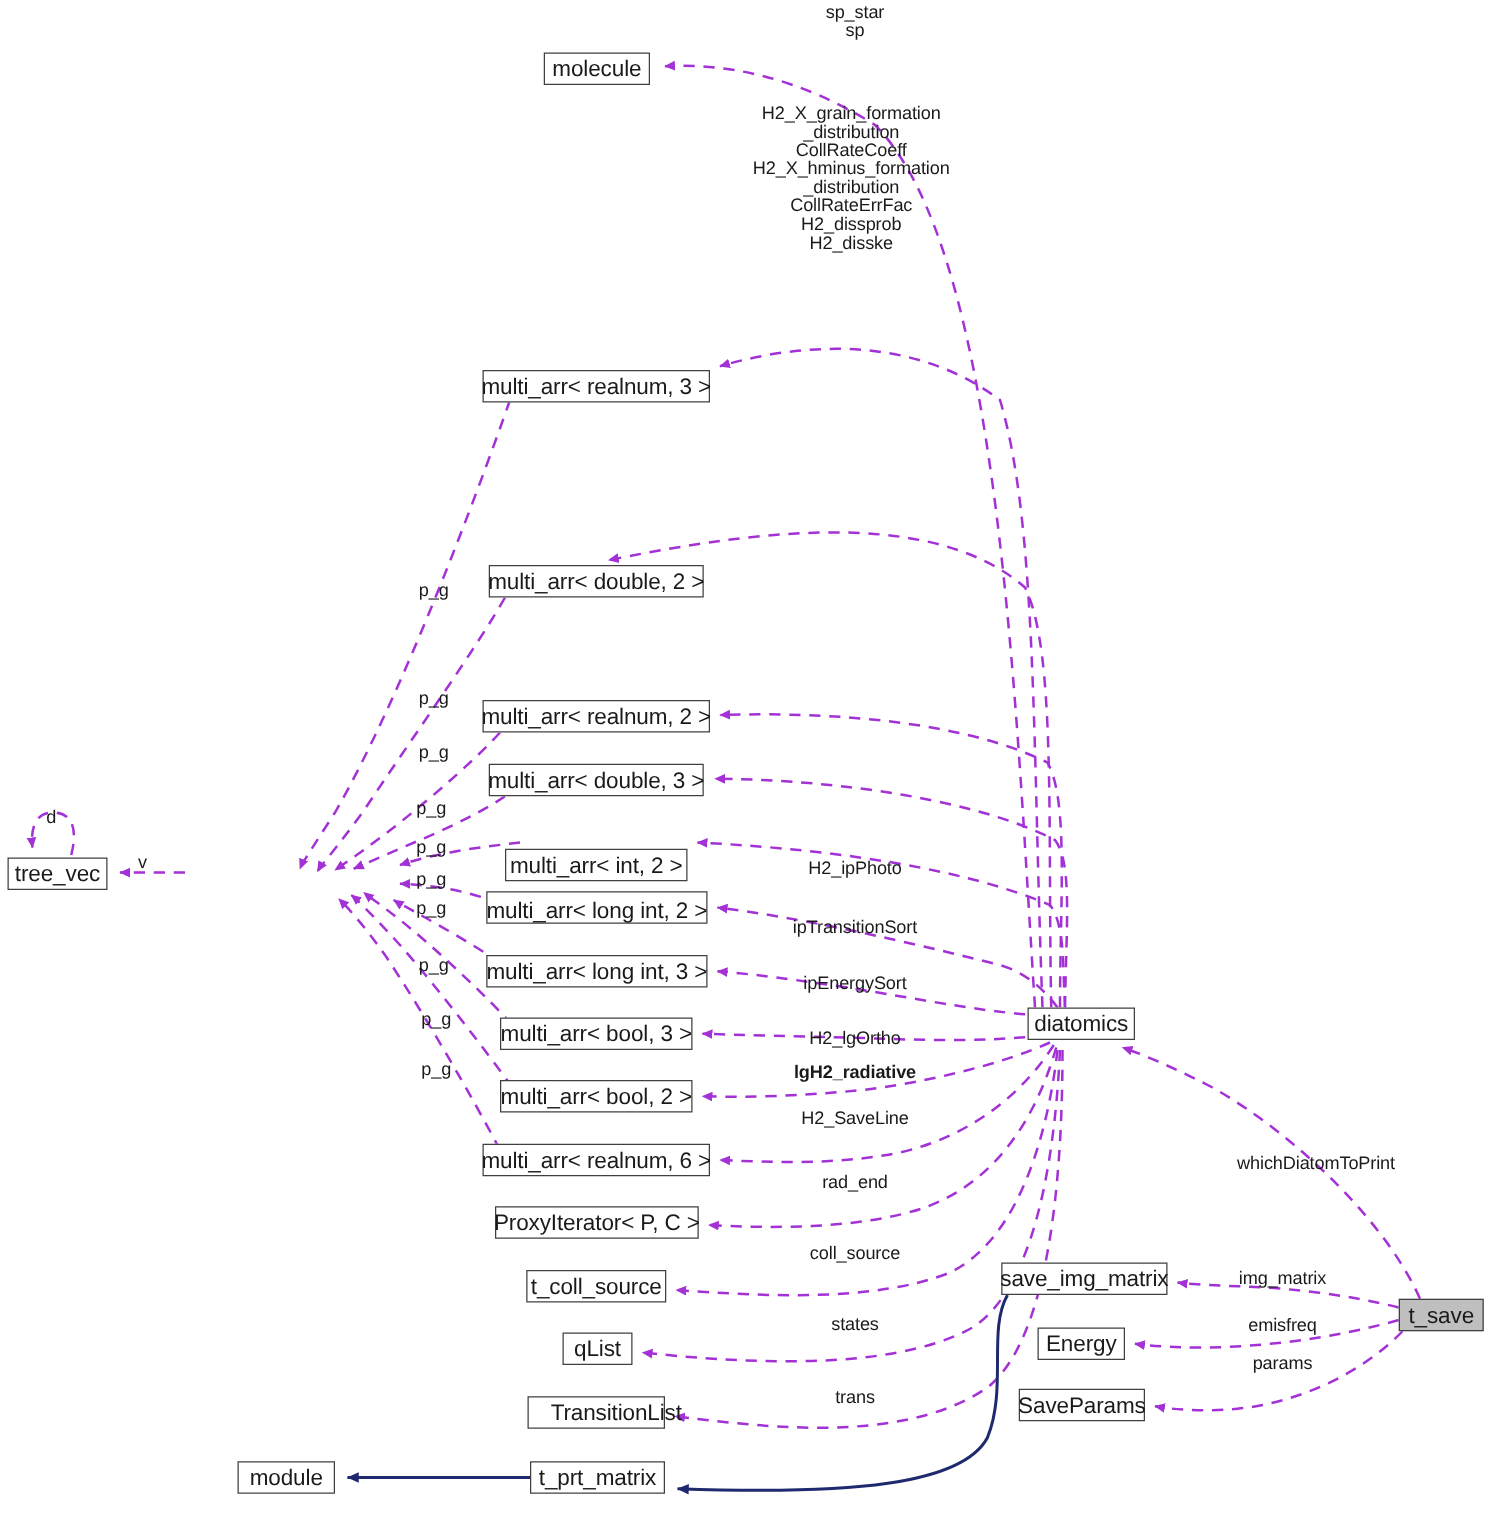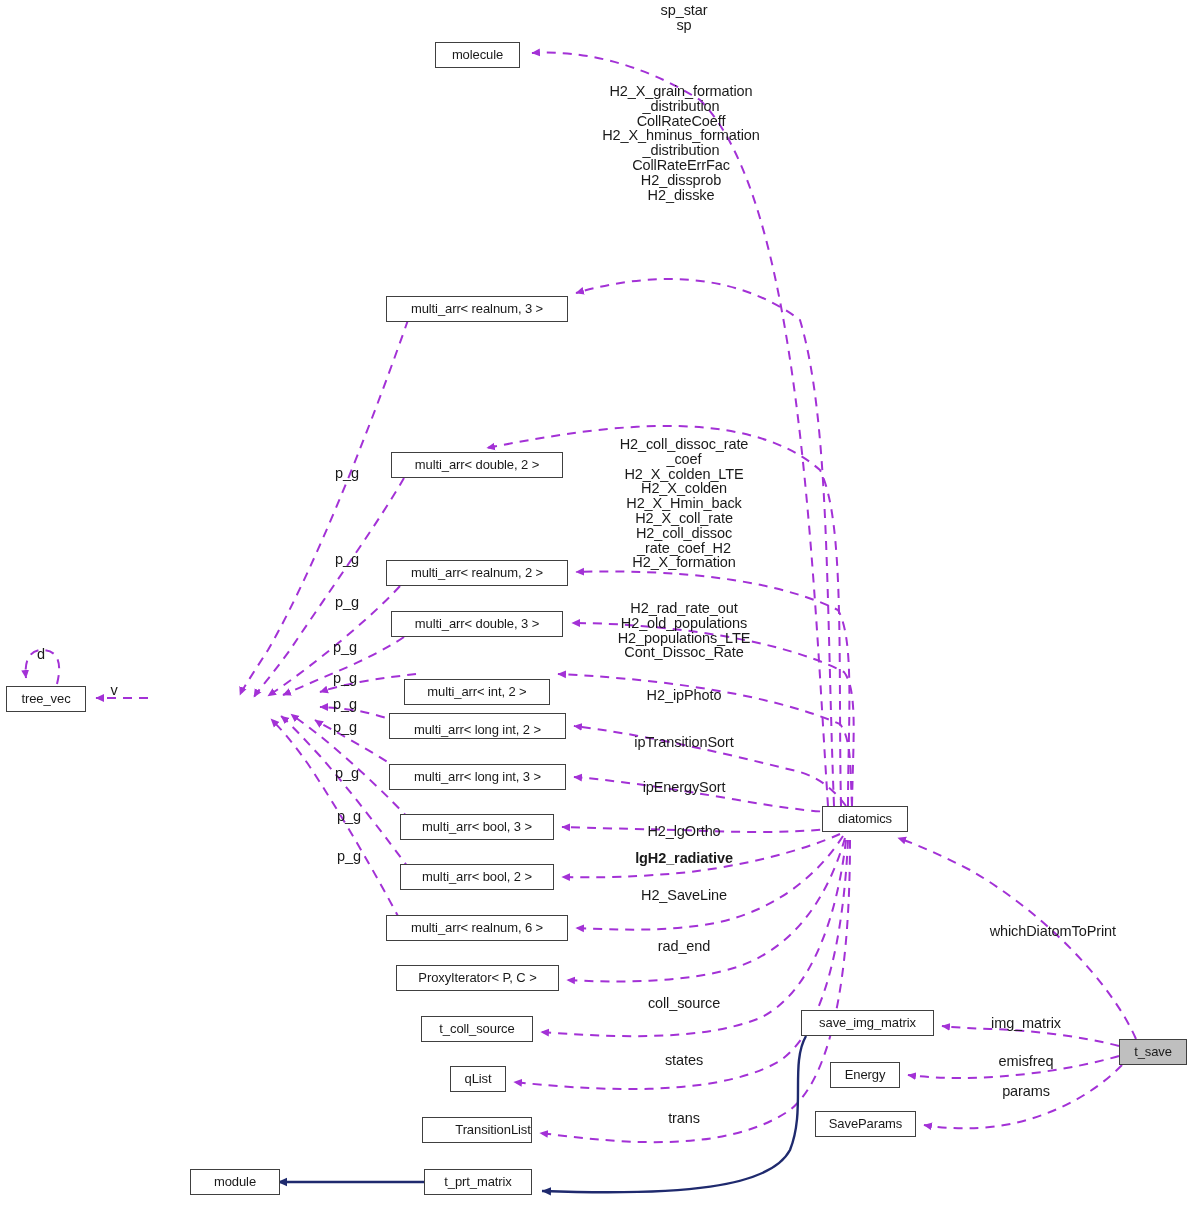--- a/index.html
+++ b/index.html
@@ -24,21 +24,21 @@
     width: 1189px;
     height: 1211px;
     pointer-events: none;
   }
   .node {
     position: absolute;
     box-sizing: border-box;
     border: 1px solid #404040;
     background: #ffffff;
     color: #1a1a1a;
-    font-size: 13px;
+    font-size: 18px;
     line-height: 1.12;
     display: flex;
     align-items: center;
     justify-content: center;
     text-align: center;
     white-space: pre;
     letter-spacing: -0.1px;
     z-index: 3;
   }
   .node.highlight {
@@ -166,53 +166,40 @@
 
 
   <div class="node" style="left:822px;top:806px;width:86px;height:26px;"><span>diatomics</span></div>
 
   <div class="node" style="left:801px;top:1010px;width:133px;height:26px;"><span>save_img_matrix</span></div>
 
   <div class="node" style="left:830px;top:1062px;width:70px;height:26px;"><span>Energy</span></div>
 
   <div class="node" style="left:815px;top:1111px;width:101px;height:26px;"><span>SaveParams</span></div>
 
-  <div class="node" style="left:190px;top:1169px;width:90px;height:26px;"><span>module</span></div>
+  <div class="node" style="left:190px;top:1169px;width:78px;height:26px;"><span>module</span></div>
 
   <div class="node" style="left:424px;top:1169px;width:108px;height:26px;"><span>t_prt_matrix</span></div>
 
   <div class="node highlight" style="left:1119px;top:1039px;width:68px;height:26px;"><span>t_save</span></div>
 
   <div class="edge-label" style="left:599px;top:3px;width:170px;">sp_star
 sp</div>
 
   <div class="edge-label" style="left:581px;top:84px;width:200px;">H2_X_grain_formation
 _distribution
 CollRateCoeff
 H2_X_hminus_formation
 _distribution
 CollRateErrFac
 H2_dissprob
 H2_disske</div>
 
 
-  <div class="edge-label" style="left:589px;top:437px;width:190px;">H2_coll_dissoc_rate
-_coef
-H2_X_colden_LTE
-H2_X_colden
-H2_X_Hmin_back
-H2_X_coll_rate
-H2_coll_dissoc
-_rate_coef_H2
-H2_X_formation</div>
-
-  <div class="edge-label" style="left:589px;top:601px;width:190px;">H2_rad_rate_out
-H2_old_populations
-H2_populations_LTE
-Cont_Dissoc_Rate</div>
+
 
   <div class="edge-label" style="left:604px;top:688px;width:160px;">H2_ipPhoto</div>
 
   <div class="edge-label" style="left:604px;top:735px;width:160px;">ipTransitionSort</div>
 
   <div class="edge-label" style="left:604px;top:780px;width:160px;">ipEnergySort</div>
 
   <div class="edge-label" style="left:604px;top:824px;width:160px;">H2_lgOrtho</div>
 
   <div class="edge-label" style="left:604px;top:851px;width:160px;font-weight:bold;">lgH2_radiative</div>

